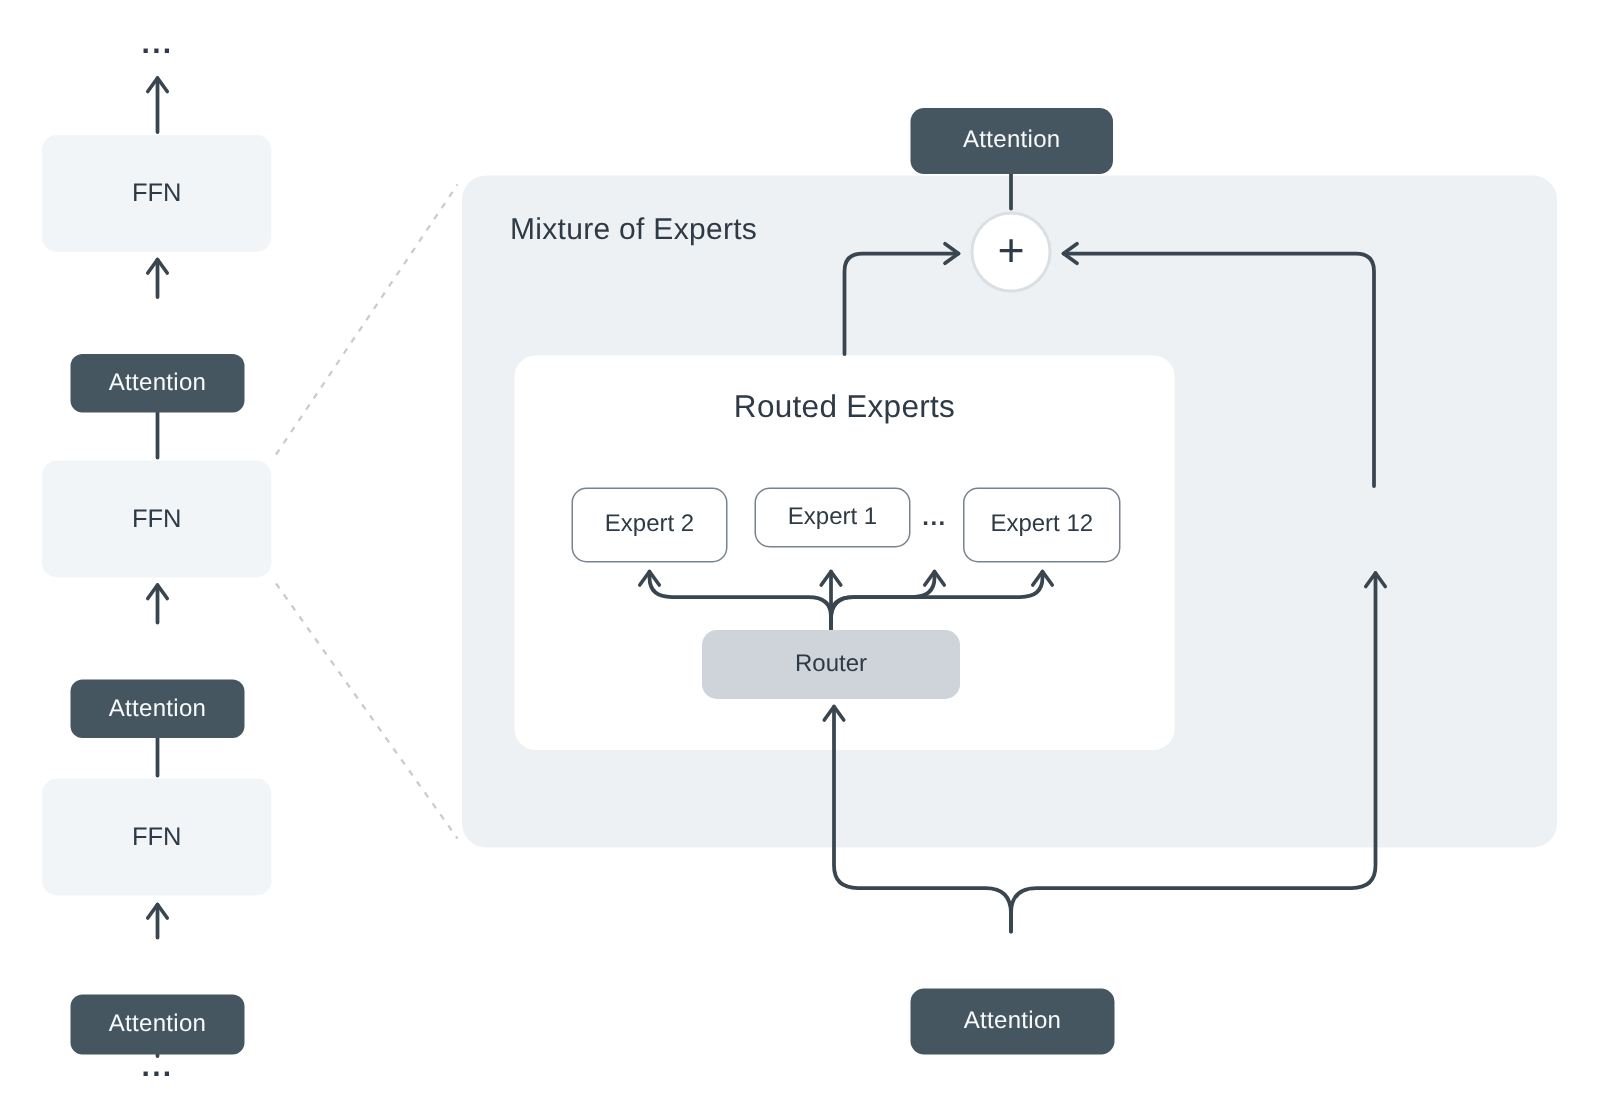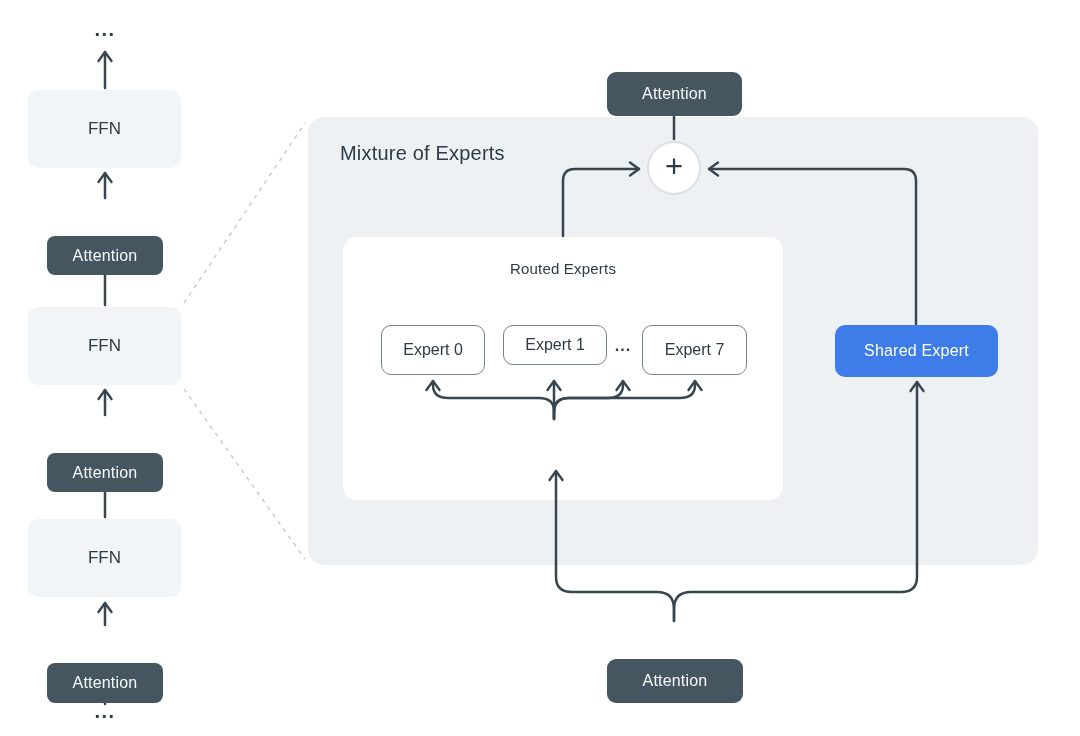--- a/index.html
+++ b/index.html
@@ -8,21 +8,21 @@
     background:var(--background,#ffffff);
     font-family:"Liberation Sans",sans-serif;
   }
   .abs{position:absolute;}
   .cbox{display:flex;align-items:center;justify-content:center;box-sizing:border-box;}
   .ffn{background:var(--ffn-fill,#f2f5f7);border-radius:10px;color:var(--dark-text,#2e3a45);font-size:17px;}
   .attn{background:var(--dark-fill,#455661);border-radius:8px;color:var(--light-text,#f7f9fa);font-size:16px;letter-spacing:.2px;margin-top:36px;}
   .panel{background:var(--panel,#eef1f4);border-radius:16px;}
   .routedbox{background:var(--routed-box-fill,#ffffff);border-radius:14px;}
   .ptitle{font-weight:400;font-size:20px;color:var(--dark-text,#2e3a45);letter-spacing:.2px;}
-  .rtitle{font-weight:500;font-size:15px;color:var(--dark-text,#2e3a45);text-align:center;letter-spacing:.2px;}
+  .rtitle{font-weight:500;font-size:21px;color:var(--dark-text,#2e3a45);text-align:center;letter-spacing:.2px;}
   .expert{background:var(--routed-box-fill,#ffffff);border:1.5px solid var(--expert-border,#77848f);border-radius:10px;font-size:16px;color:var(--dark-text,#2e3a45);}
   .router{background:var(--router-fill,#ced4da);border-radius:10px;font-size:16px;color:var(--dark-text,#2b3843);}
   .shared{background:var(--shared-expert-fill,#3e7ce9);border-radius:10px;color:#ffffff;font-size:16px;letter-spacing:.2px;}
   .sum{background:#ffffff;border:2px solid var(--circle-border,#dadfe4);border-radius:50%;
        font-size:31px;font-weight:500;color:var(--dark-text,#2e3a45);line-height:1;padding-bottom:3px;}
   .dots{font-weight:700;font-size:20px;color:var(--dark-text,#2e3a45);letter-spacing:1.5px;}
   .edots{font-weight:700;font-size:16px;color:var(--dark-text,#2e3a45);letter-spacing:1px;padding-bottom:8px;}
   svg .st{stroke:var(--line,#39454f);fill:none;stroke-width:2.5;stroke-linecap:round;}
   svg .dash{stroke:var(--dashed-line,#c7ccd1);fill:none;stroke-width:1.5;stroke-dasharray:4 5;}
   svg .mk{stroke:var(--line,#39454f);fill:none;stroke-width:2.4;stroke-linecap:round;stroke-linejoin:round;}
@@ -82,23 +82,23 @@
   <div class="abs cbox dots" style="left:80px;top:698px;width:50px;height:26px;z-index:2;">...</div>
 
   <div class="abs ptitle" style="left:340px;top:142px;z-index:2;">Mixture of Experts</div>
 
   <div class="abs cbox attn" style="left:607px;top:36px;width:135px;height:44px;z-index:2;border-radius:9px;">Attention</div>
 
   <div class="abs cbox sum" style="left:647px;top:141px;width:54px;height:54px;z-index:2;">+</div>
 
   <div class="abs rtitle" style="left:343px;top:260px;width:440px;z-index:2;">Routed Experts</div>
 
-  <div class="abs cbox expert" style="left:381px;top:325px;width:104px;height:50px;z-index:2;">Expert 0</div>
+  <div class="abs cbox expert" style="left:381px;top:325px;width:104px;height:50px;z-index:2;">Expert 2</div>
   <div class="abs cbox expert" style="left:503px;top:325px;width:104px;height:40px;z-index:2;">Expert 1</div>
   <div class="abs cbox edots" style="left:609px;top:325px;width:28px;height:50px;z-index:2;">...</div>
-  <div class="abs cbox expert" style="left:642px;top:325px;width:105px;height:50px;z-index:2;">Expert 7</div>
+  <div class="abs cbox expert" style="left:642px;top:325px;width:105px;height:50px;z-index:2;">Expert 12</div>
 
+  <div class="abs cbox router" style="left:468px;top:420px;width:172px;height:46px;z-index:2;">Router</div>
 
-  <div class="abs cbox shared" style="left:835px;top:325px;width:163px;height:52px;z-index:2;">Shared Expert</div>
 
   <div class="abs cbox attn" style="left:607px;top:623px;width:136px;height:44px;z-index:2;border-radius:9px;">Attention</div>
 
 </div>
 
 </body></html>

